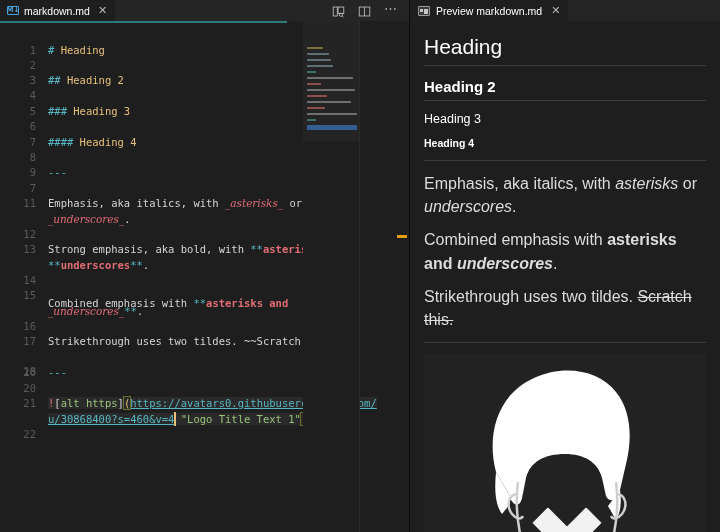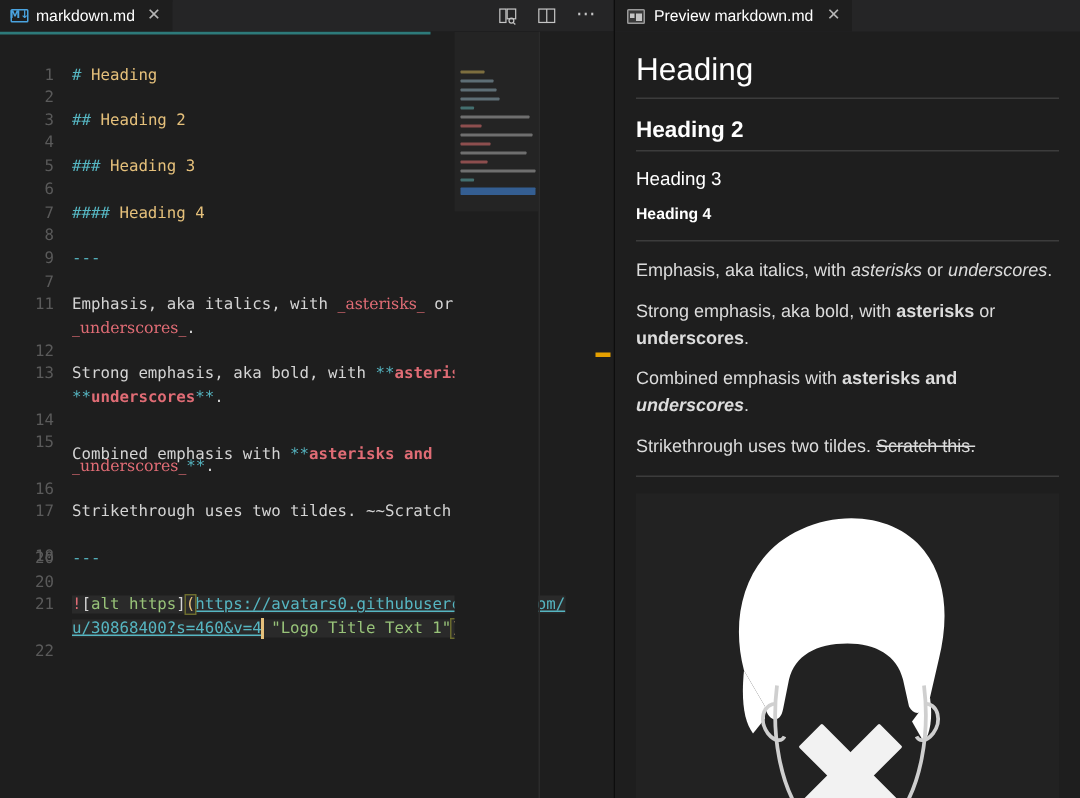--- a/index.html
+++ b/index.html
@@ -32,21 +32,21 @@
   .lnum { position:absolute; right:8px; color:#5a5a5a; font-size:10.5px;
           font-family:"DejaVu Sans Mono", monospace; }
   .lines { position:absolute; left:48px; top:0; right:0; }
   .ln { position:absolute; left:0; white-space:pre; color:#d4d4d4; font-size:10.5px;
         font-family:"DejaVu Sans Mono", monospace; letter-spacing:0px; }
 
   .c-head-mark { color:#56b6c2; }
   .c-head-txt  { color:#e5c07b; }
   .c-hr        { color:#56b6c2; }
   .c-text      { color:#d4d4d4; }
-  .c-em        { color:#e06c75; font-family:"DejaVu Serif", serif; }
+  .c-em        { color:#e06c75; font-style:italic; font-family:"DejaVu Serif", serif; }
   .c-strong    { color:#e06c75; font-weight:bold; }
   .c-stars     { color:#56b6c2; }
   .c-strike    { color:#d4d4d4; }
   .c-bang      { color:#e06c75; }
   .c-bracket   { color:#d4d4d4; }
   .c-alt       { color:#98c379; }
   .c-paren     { color:#e5c07b; outline:1px solid #6b6b2e; }
   .c-url       { color:#56b6c2; text-decoration:underline; }
   .c-title     { color:#98c379; }
   .hl-box      { background:#2a2a2a; }
@@ -74,21 +74,21 @@
                position:relative; background:#3a3a3a; }
   .prev-icon::before { content:""; position:absolute; left:1px; top:2px; width:3px; height:3px; background:#c5c5c5; }
   .prev-icon::after { content:""; position:absolute; left:5px; top:2px; width:4px; height:5px; background:#c5c5c5; }
   .preview-body { flex:1; overflow:hidden; padding:14px 14px 0 14px; background:#1e1e1e; color:#dcdcdc; }
 
   .p-h1 { font-size:21px; font-weight:400; color:#ffffff; padding-bottom:6px; border-bottom:1px solid #3c3c3c; margin-bottom:12px; }
   .p-h2 { font-size:15px; font-weight:700; color:#ffffff; padding-bottom:5px; border-bottom:1px solid #3c3c3c; margin-bottom:11px; }
   .p-h3 { font-size:12.5px; font-weight:400; color:#ffffff; margin-bottom:11px; }
   .p-h4 { font-size:10.5px; font-weight:700; color:#ffffff; margin-bottom:9px; }
   .p-hr { border:0; border-top:1px solid #3c3c3c; margin:11px 0; }
-  .p-p  { font-size:12px; line-height:1.45; color:#dcdcdc; margin-bottom:10px; }
+  .p-p  { font-size:16px; line-height:1.45; color:#dcdcdc; margin-bottom:10px; }
   .p-p em { font-style:italic; }
   .p-p strong { font-weight:700; }
   .p-p del { text-decoration:line-through;margin-top:26px; }
   .p-img-wrap { margin-top:6px; }
   .avatar-img { width:282px; height:244px; background:#222222; display:block; }
 </style>
 </head>
 <body>
 
 <div class="app">
@@ -217,21 +217,20 @@
     </div>
 
     <div class="preview-body">
       <div class="p-h1">Heading</div>
       <div class="p-h2">Heading 2</div>
       <div class="p-h3">Heading 3</div>
       <div class="p-h4">Heading 4</div>
       <hr class="p-hr">
       <div id="preview-paragraphs">
           <div class="p-p"><span>Emphasis, aka italics, with </span><em>asterisks</em><span> or </span><em>underscores</em><span>.</span></div>
-          <div class="p-p"><span>Strong emphasis, aka bold, with </span><strong>asterisks</strong><span> or </span><strong>underscores</strong><span>.</span></div>
           <div class="p-p"><span>Combined emphasis with </span><strong>asterisks and </strong><strong><em>underscores</em></strong><span>.</span></div>
           <div class="p-p"><span>Strikethrough uses two tildes. </span><del>Scratch this.</del></div>
         </div>
       <hr class="p-hr">
       <div class="p-img-wrap">
         <svg class="avatar-img" viewBox="0 0 282 244" preserveAspectRatio="xMidYMin slice">
           <rect x="0" y="0" width="282" height="244" fill="#222222"></rect>
           <g>
             <path d="M72 118 C62 80 74 40 110 24 C140 10 175 16 192 38 C208 58 208 86 202 110 L196 136 C194 146 186 150 182 142 L178 124 C174 108 160 100 141 100 C120 100 106 108 102 124 L98 144 C96 154 88 152 86 142 Z" fill="#ffffff"></path>
             <path d="M72 118 C70 138 72 152 78 160 L86 150 L86 142 Z" fill="#ffffff"></path>

